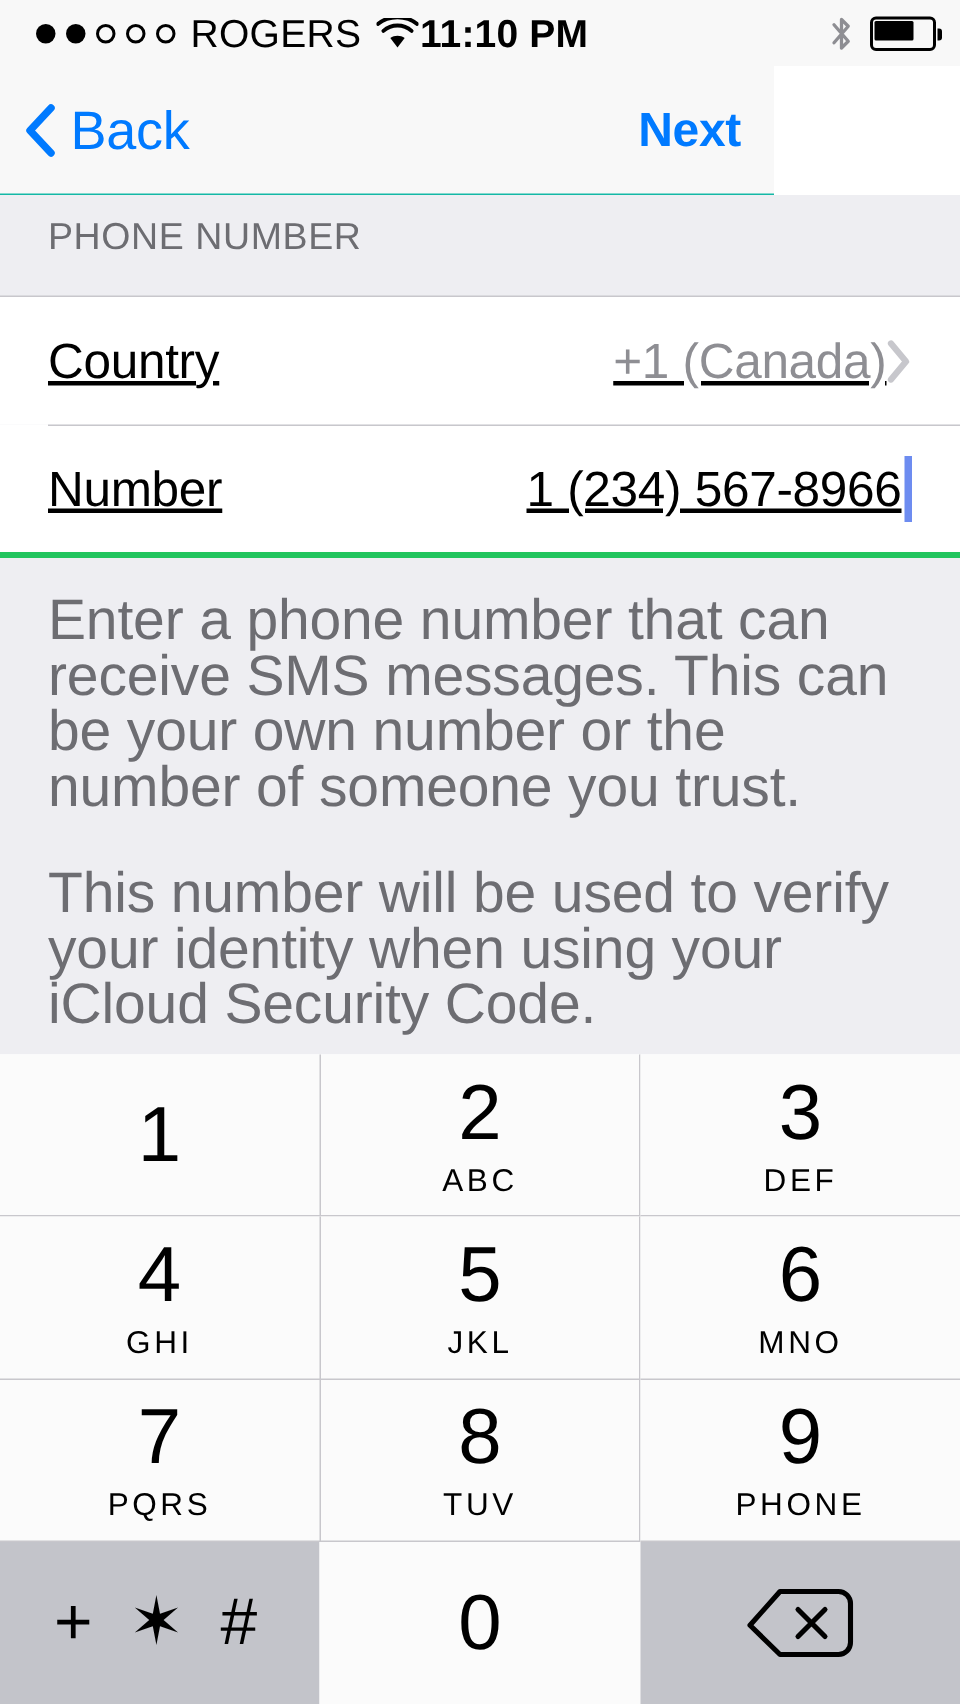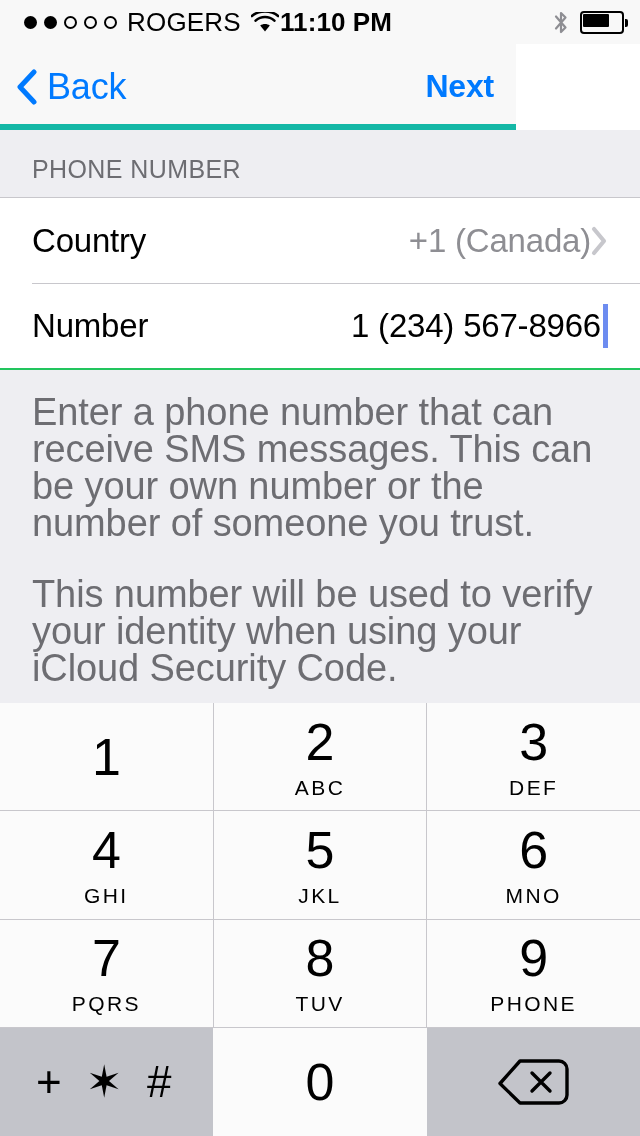--- a/index.html
+++ b/index.html
@@ -48,21 +48,21 @@
   }
   .batt-cap {
     position:absolute; right:0; top:8px; width:3px; height:8px;
     background:#000; border-radius:0 2px 2px 0;
   }
 
   
   .navbar {
     position:absolute; top:44px; left:0; width:516px; height:86px;
     background:#f8f8f8;
-    border-bottom:6px solid #14b8a6;
+    border-bottom:1px solid #14b8a6;
   }
   .nav-back {
     position:absolute; left:16px; top:0; height:85px;
     display:flex; align-items:center; gap:9px;
   }
   .chev-back { width:22px; height:36px; }
   .nav-back-label { font-size:36px; color:#007aff; letter-spacing:-0.2px; }
   .nav-next {
     position:absolute; right:22px; top:0; height:85px;
     display:flex; align-items:center;
@@ -70,21 +70,21 @@
   }
 
   
   .table-area {
     position:absolute; top:130px; left:0; width:640px; height:573px;
     background:#eeeef2;
   }
   .section-header {
     height:67px;
     display:flex; align-items:flex-end;
-    padding:0 0 13px 32px;
+    padding:0 0 24px 32px;
     font-size:25px; color:#6d6d72; letter-spacing:0.4px;
   }
   .cell {
     position:relative;
     height:85px; background:#ffffff;
     display:flex; align-items:center;
     padding:0 32px;
   }
   .cell + .cell::before {
     content:""; position:absolute; left:32px; right:0; top:0; height:1px;
@@ -93,21 +93,21 @@
   .cell-title { font-size:33px; color:#000; letter-spacing:-0.2px; }
   .cell-right {
     margin-left:auto; display:flex; align-items:center; 
   }
   .cell-value { font-size:33px; color:#8e8e93; letter-spacing:-0.2px; }
   .cell-value.dark { color:#000; }
   .chev-right { width:17px; height:30px; }
   .caret {
     width:5px; height:44px; background:#6d8cf0; margin-left:2px;
   }
-  .cell-group { border-top:1px solid #c8c7cc; border-bottom:2px solid #22c55e; }
+  .cell-group { border-top:1px solid #c8c7cc; border-bottom:4px solid #22c55e;text-decoration:underline; }
 
   .footer-text {
     padding:24px 32px 0 32px;
     font-size:38px; line-height:37px; color:#6d6d72; letter-spacing:-0.1px;
   }
   .footer-text p + p { margin-top:34px; }
 
   
   .keypad {
     position:absolute; top:703px; left:0; width:640px; height:433px;

